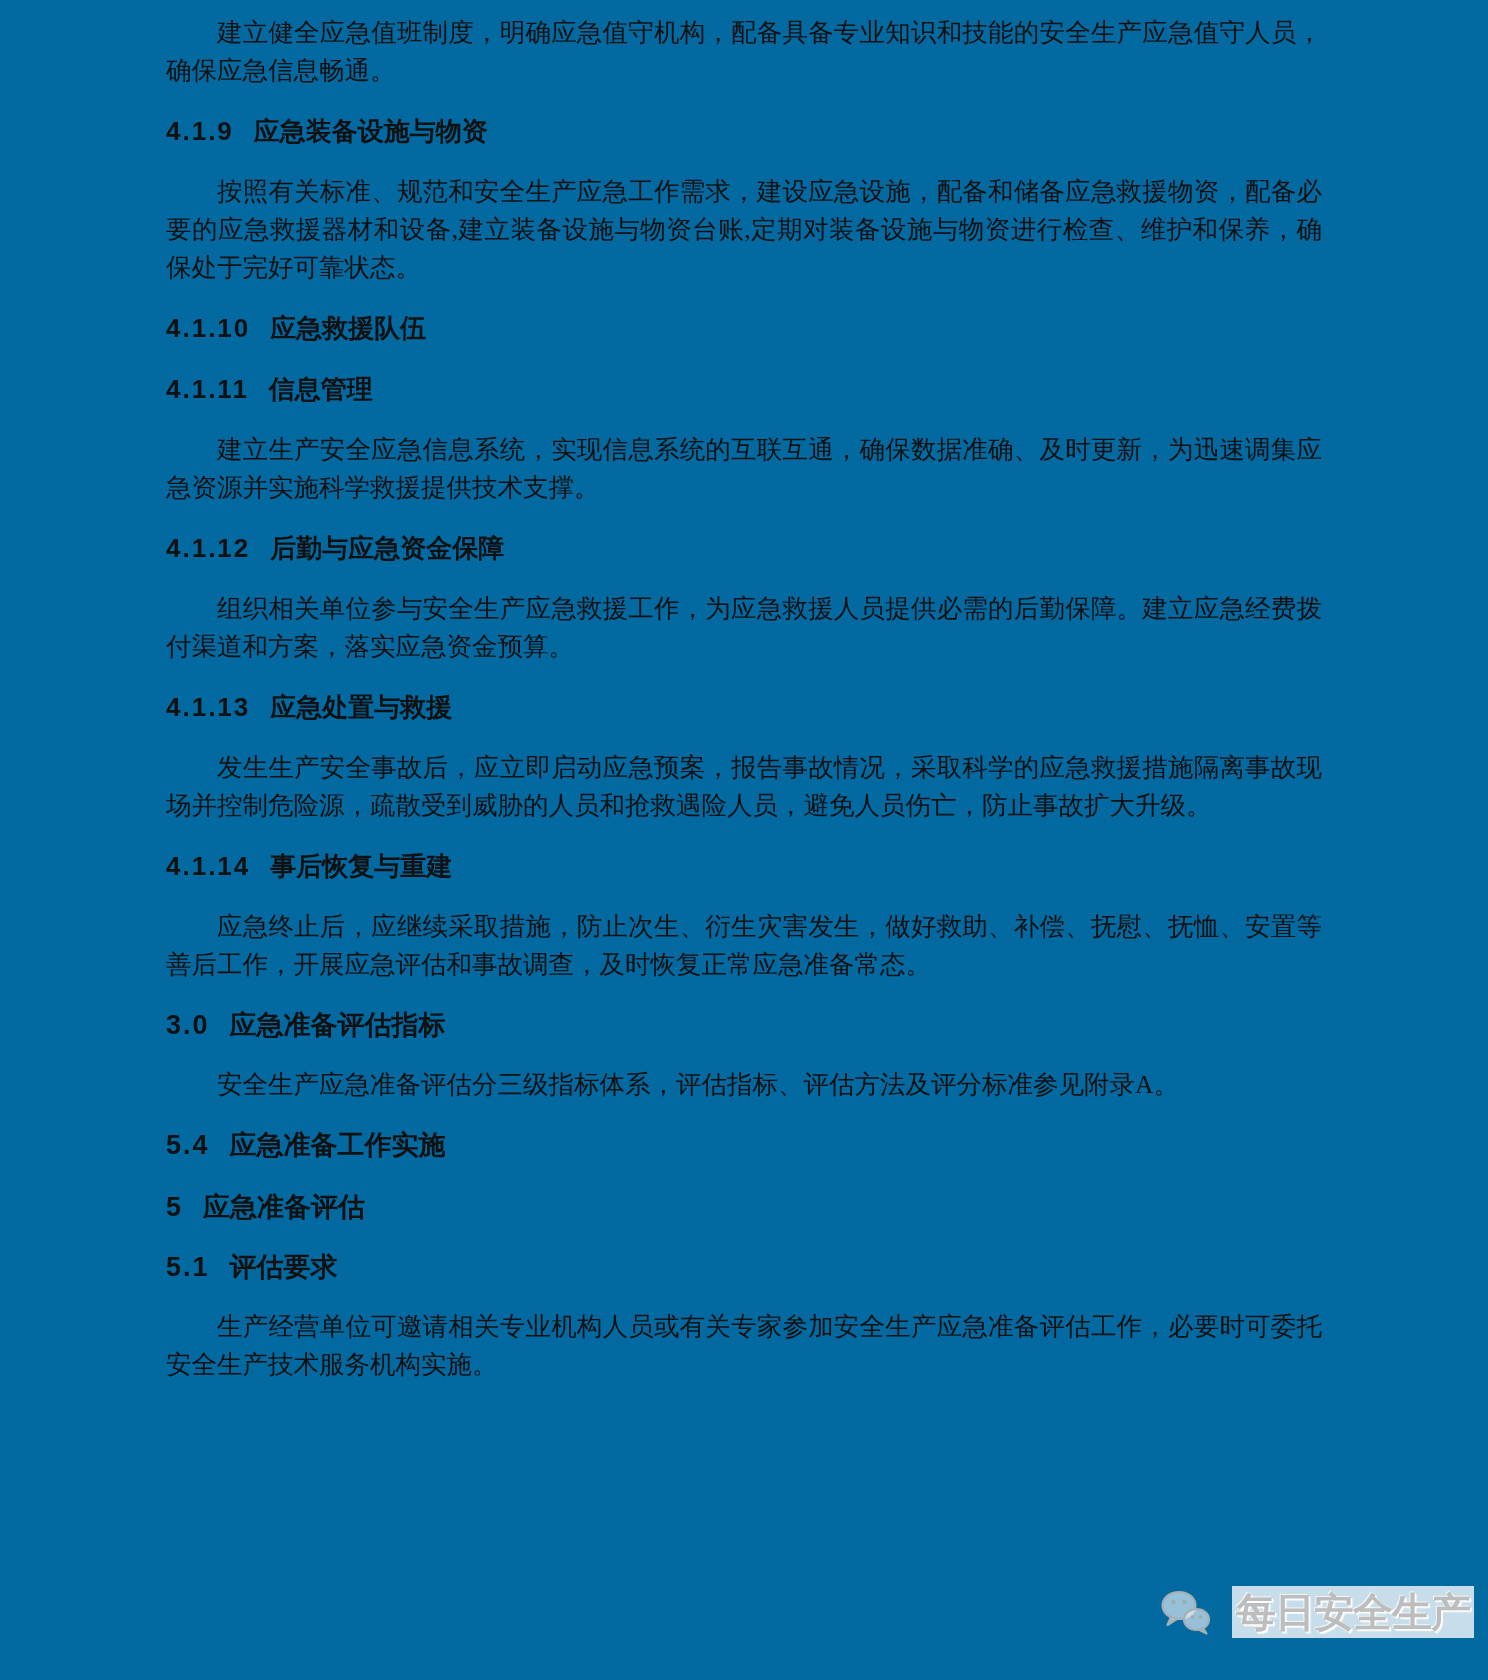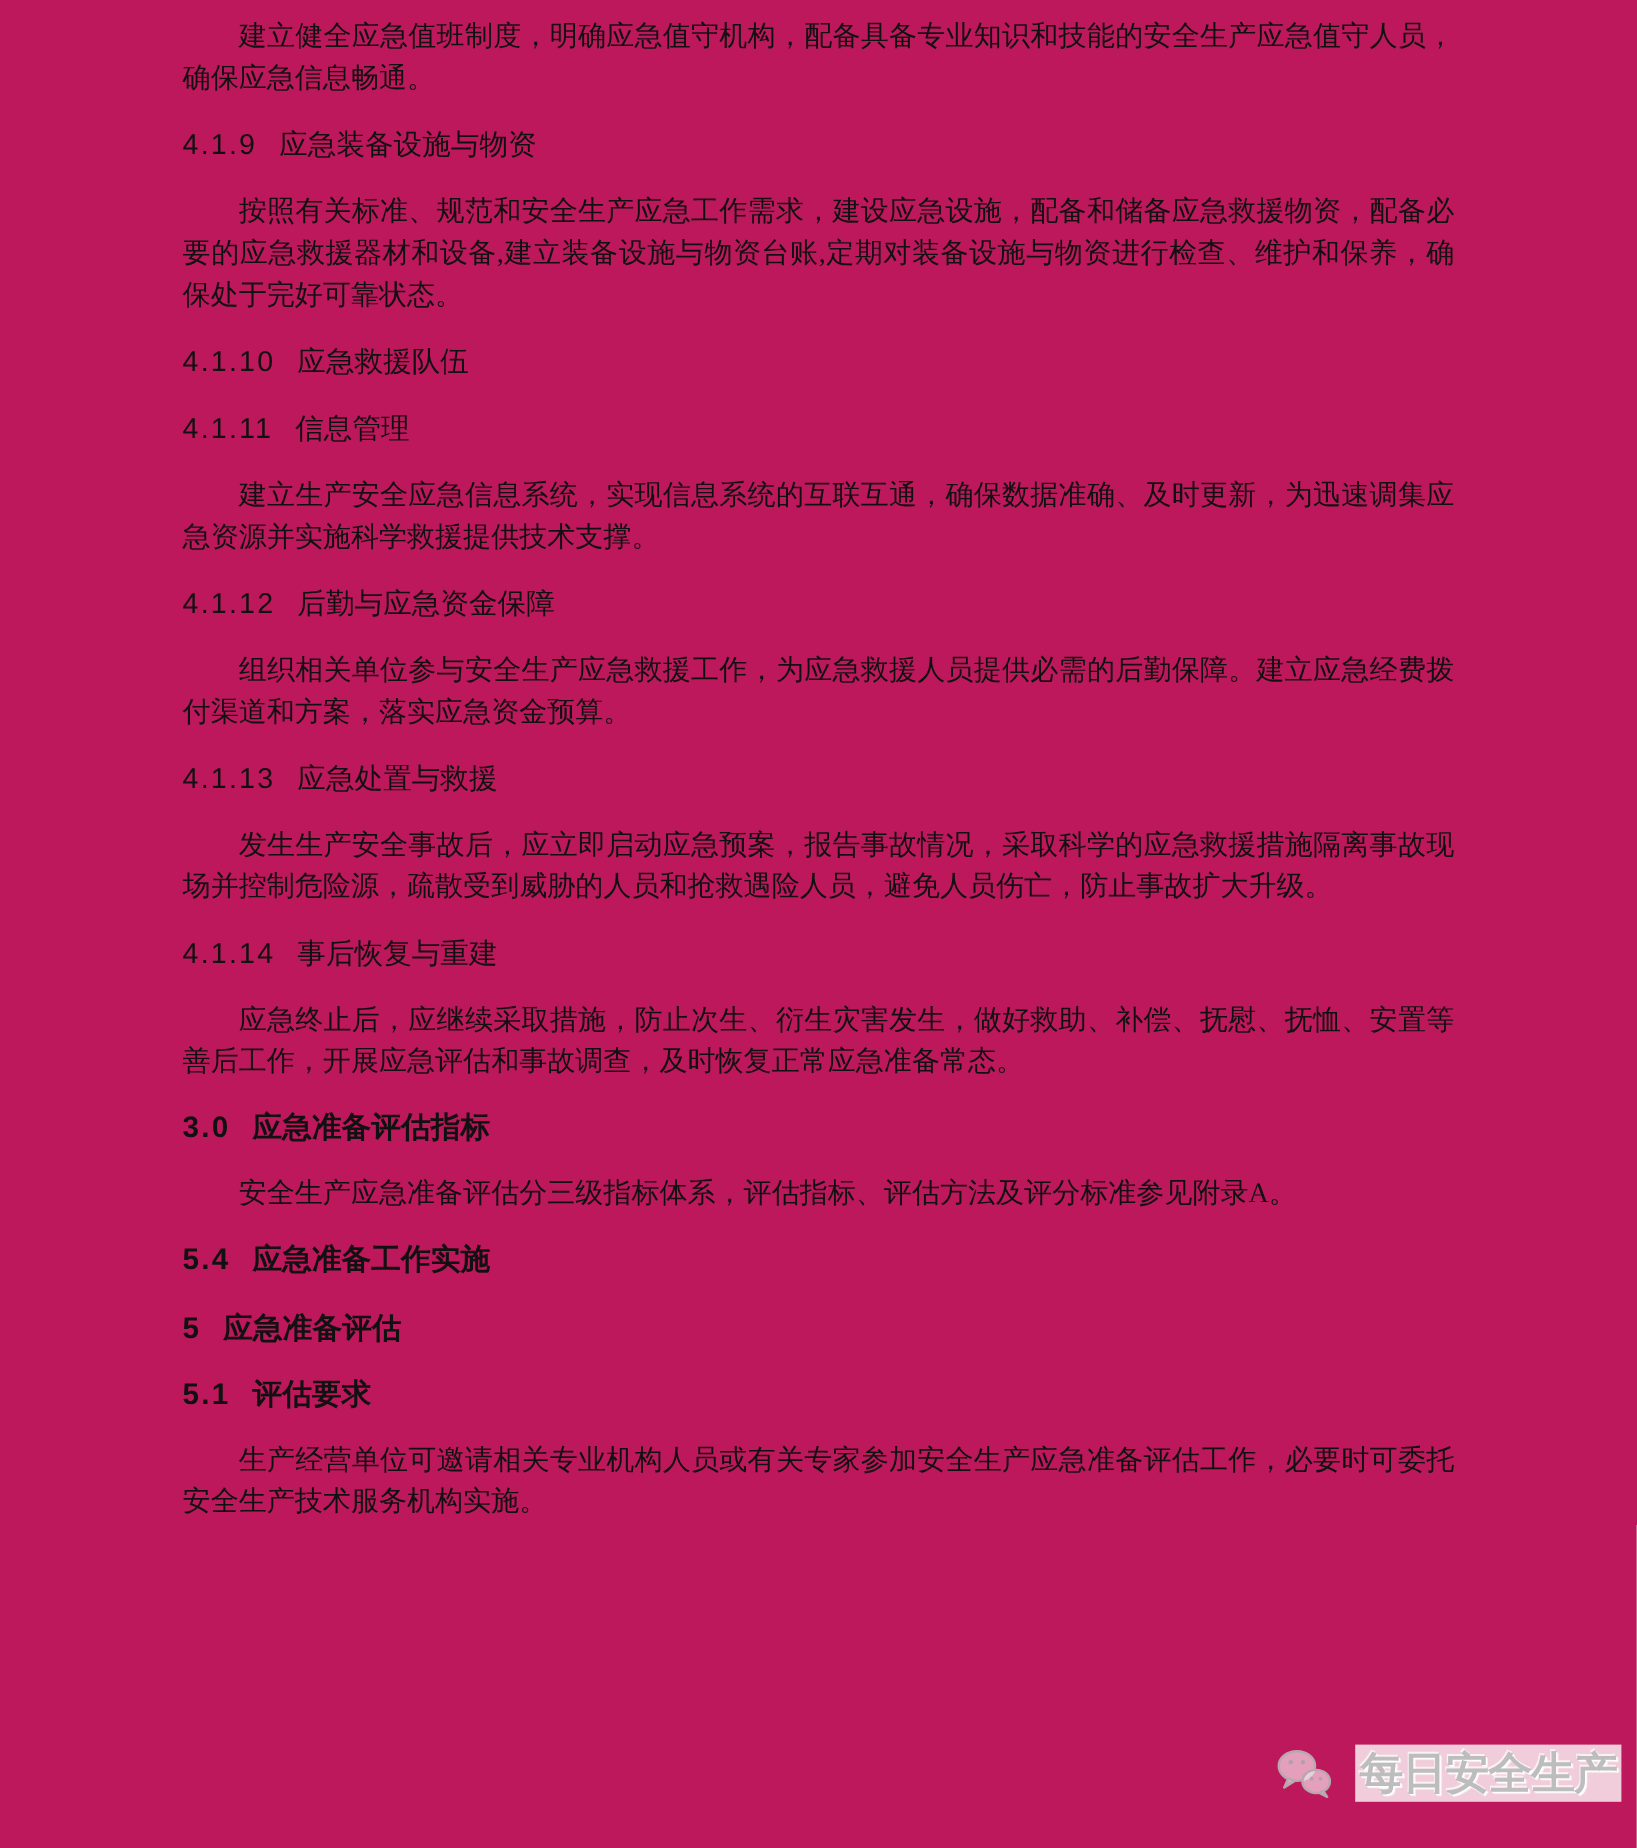--- a/index.html
+++ b/index.html
@@ -1,20 +1,20 @@
 <!DOCTYPE html>
 <html lang="zh"><head>
 <meta charset="utf-8">
 <style>
   html, body { margin: 0; padding: 0; background: #ffffff; }
   .page {
     position: relative;
     width: 1488px;
     height: 1680px;
-    background: #be185d;
+    background: #0369a1;
     overflow: hidden;
     color: #111111;
   }
   .doc {
     box-sizing: border-box;
     width: 1488px;
     padding: 14px 166px 0 166px;
     font-family: "Liberation Serif", "DejaVu Serif", serif;
   }
   
@@ -34,21 +34,21 @@
     line-height: 38px;
     white-space: nowrap;
   }
   .hd .hnum {
     font-family: "Liberation Sans", "DejaVu Sans", sans-serif;
     letter-spacing: 2px;
     margin-right: 20px;
   }
   .hd.h3 {
     font-size: 26px;
-    font-weight: 400;
+    font-weight: 700;
     font-family: "Liberation Serif", "DejaVu Serif", serif;
   }
   .hd.h2, .hd.h1 {
     font-size: 27px;
     font-weight: 700;
     font-family: "Liberation Sans", "DejaVu Sans", sans-serif;
   }
   .hd.h1 { margin-top: 24px; }
   .hd.h1 + .hd.h2 { margin-top: 14px; }
   

